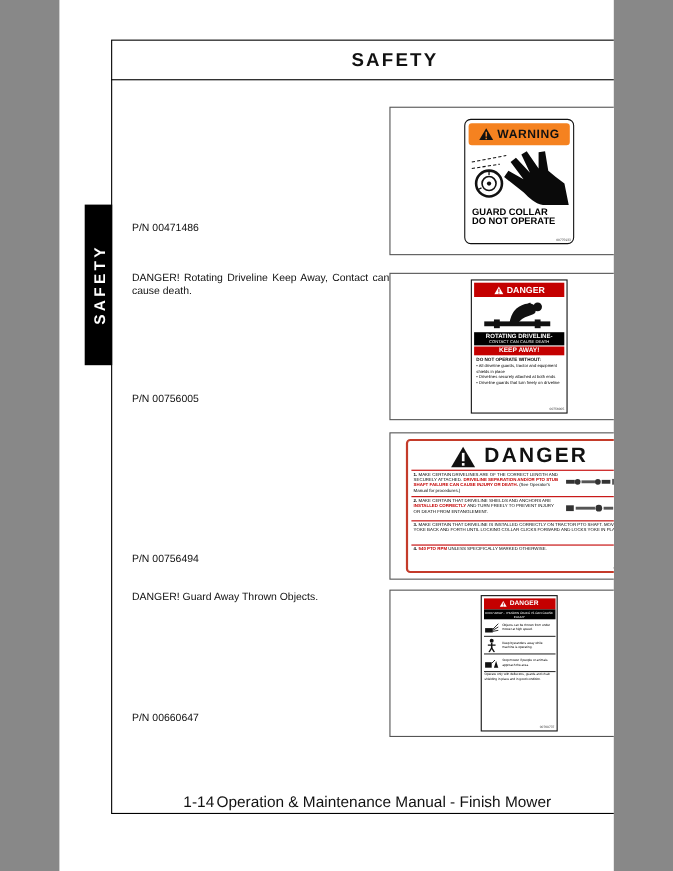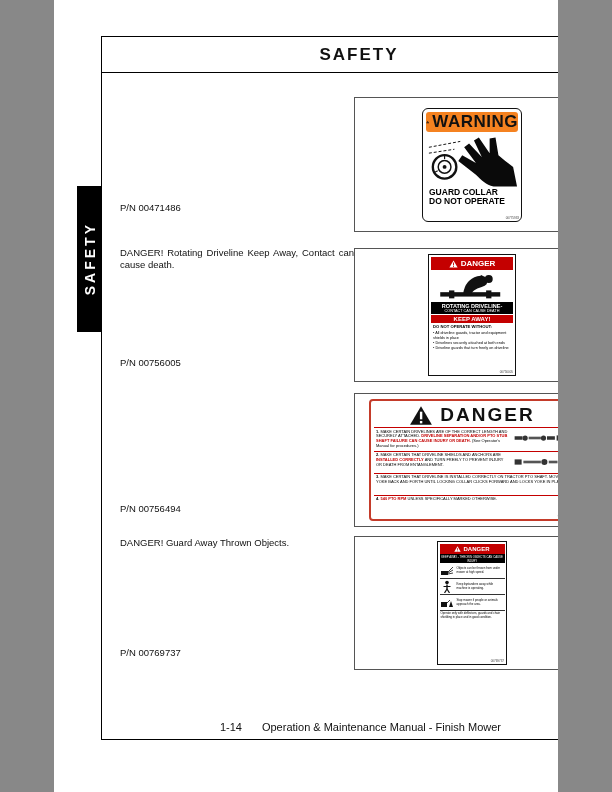--- a/index.html
+++ b/index.html
@@ -26,34 +26,34 @@
   .sec-text {
     position:absolute; left:66px; width:234px; font-size:9.5px; line-height:12px;
     text-align:justify; color:#111;
   }
   .pn { position:absolute; left:66px; font-size:9.5px; color:#111; }
   .decal-box {
     position:absolute; left:300px; width:236px; background:#fff;
     border:1px solid #555; display:flex; align-items:center; justify-content:center;
   }
   .footer {
-    position:absolute; right:57px; top:721px; font-size:11px; color:#111;
-    display:flex; gap:20px;align-items:center;
+    position:absolute; right:57px; top:721px; font-size:14px; color:#111;
+    display:flex; gap:2px;align-items:center;
   }
 
   
   .warn-decal {
     width:100px; height:114px; background:#fff; border:1.5px solid #111;
     border-radius:6px; position:relative; overflow:hidden;
   }
   .warn-header {
     margin:3px; height:20px; background:#f58220; border-radius:3px;
     display:flex; align-items:center; justify-content:center; gap:3px;
   }
-  .warn-word { font-size:17px; font-weight:800; color:#111; letter-spacing:0.5px; }
+  .warn-word { font-size:11px; font-weight:800; color:#111; letter-spacing:0.5px; }
   .warn-illus { display:block; margin:0 auto; }
   .warn-lines { padding-left:6px; margin-top:1px; font-size:8.5px; font-weight:800; line-height:9.5px; color:#000; }
   .decal-pn { position:absolute; right:2px; bottom:1px; font-size:3px; color:#444; }
 
   
   .rot-decal {
     width:88px; height:122px; background:#fff; border:1px solid #111;
     position:relative; padding:2px; display:flex; flex-direction:column; overflow:hidden;
   }
   .rot-header {
@@ -237,21 +237,21 @@
           <span class="num">4.</span>
           <span class="red">540 PTO RPM</span>
           <span>UNLESS SPECIFICALLY MARKED OTHERWISE.</span>
         </div>
       </div>
       <div class="decal-pn">00756494</div>
     </div>
   </div>
 
   <p class="sec-text" style="top:537px">DANGER! Guard Away Thrown Objects.</p>
-  <p class="pn" style="top:647px">P/N 00769737</p>
+  <p class="pn" style="top:647px">P/N 00660647</p>
   <div class="decal-box" style="top:536px; height:134px;">
     <div class="thr-decal">
       <div class="thr-header">
         <svg width="7" height="6" viewBox="0 0 22 19">
           <polygon points="11,1 21,18 1,18" fill="#fff"></polygon>
           <rect x="10" y="6" width="2.2" height="7" fill="#c40000"></rect>
           <rect x="10" y="14.5" width="2.2" height="2.2" fill="#c40000"></rect>
         </svg>
         <span>DANGER</span>
       </div>

